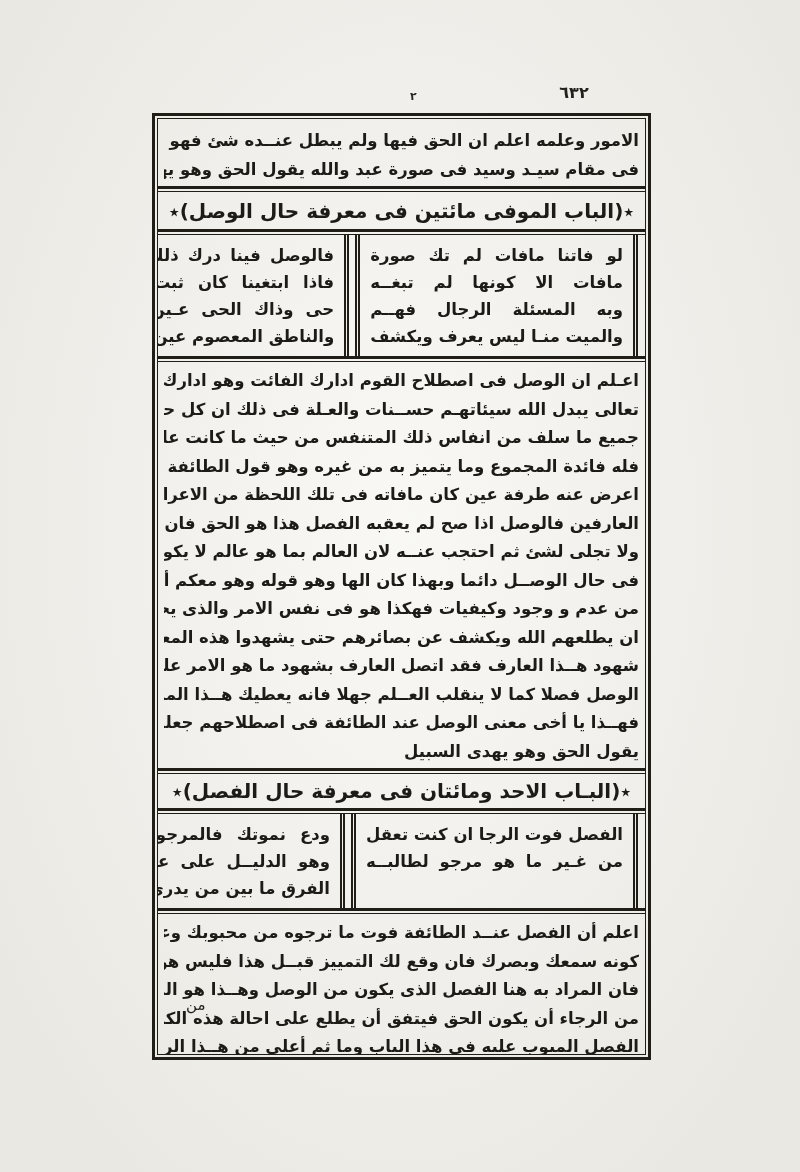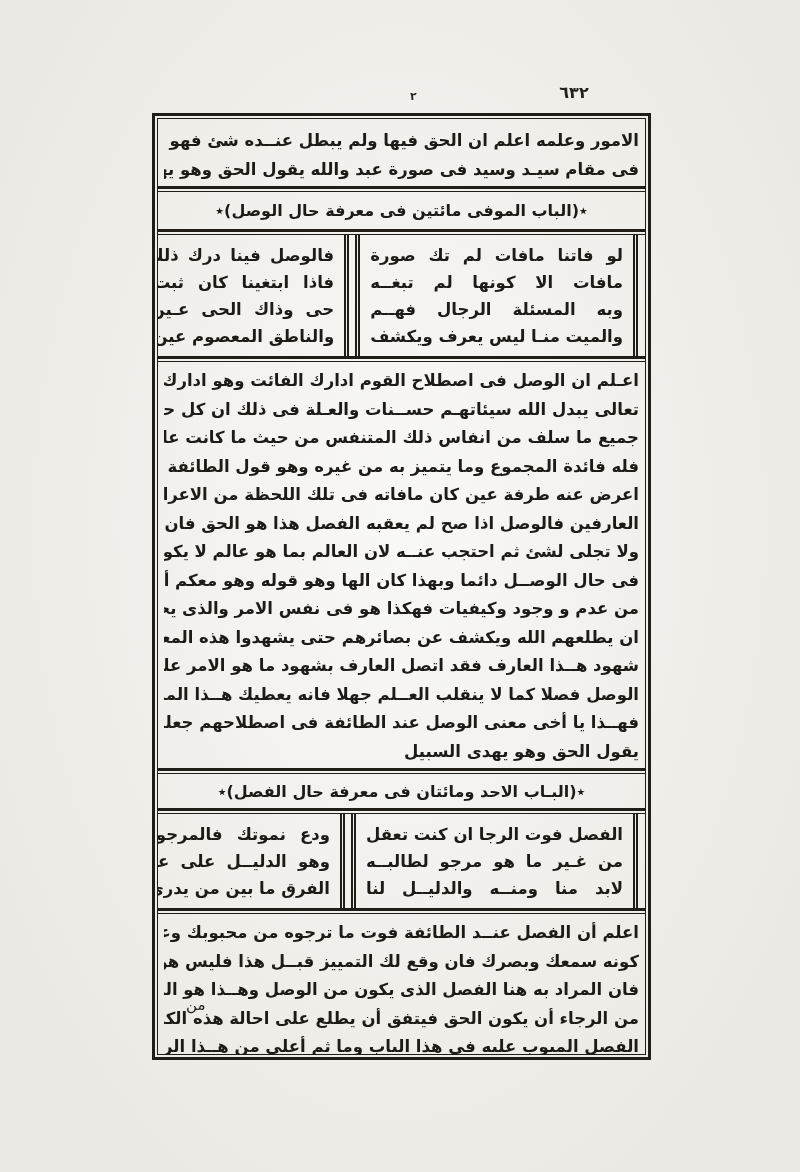--- a/index.html
+++ b/index.html
@@ -57,21 +57,21 @@
     line-height:28.5px; height:28.5px; white-space:nowrap;
     text-align:justify; text-align-last:justify;
     overflow:hidden;
   }
   .prose-line.line-last { text-align-last:right; }
   .heading-band {
     flex:none; height:37px;
     display:flex; align-items:center; justify-content:center;
   }
   .heading {
-    font-size:16px; font-weight:bold; color:#1d1b16; letter-spacing:0.5px;
+    font-size:20px; font-weight:bold; color:#1d1b16; letter-spacing:0.5px;
   }
   .poem-sec {
     flex:none;
     display:flex; flex-direction:row; align-items:stretch;
     padding:0 7px;
   }
   .poem-cell {
     border-right:5px double #211e18;
     border-left:5px double #211e18;
     padding:7px 10px 6px 10px;
@@ -147,21 +147,20 @@
       <div class="heading-band" style="height:34px;">
         <div class="heading">٭(البـاب الاحد ومائتان فى معرفة حال الفصل)٭</div>
       </div>
 
       <div class="hrule"></div>
 
       <div class="poem-sec">
         <div class="poem-cell col-a">
             <div class="poem-line">الفصل فوت الرجا ان كنت تعقل</div>
             <div class="poem-line">من غـير ما هو مرجو لطالبــه</div>
-            <div class="poem-line">لابد منا ومنــه والدليــل لنا</div>
           </div>
         <div class="poem-cell col-b">
             <div class="poem-line">ودع نموتك فالمرجو قد حصلا</div>
             <div class="poem-line">وهو الدليــل على عبد اذا كملا</div>
             <div class="poem-line">الفرق ما بين من يدرى ومن جهلا</div>
           </div>
       </div>
 
       <div class="hrule"></div>
 

